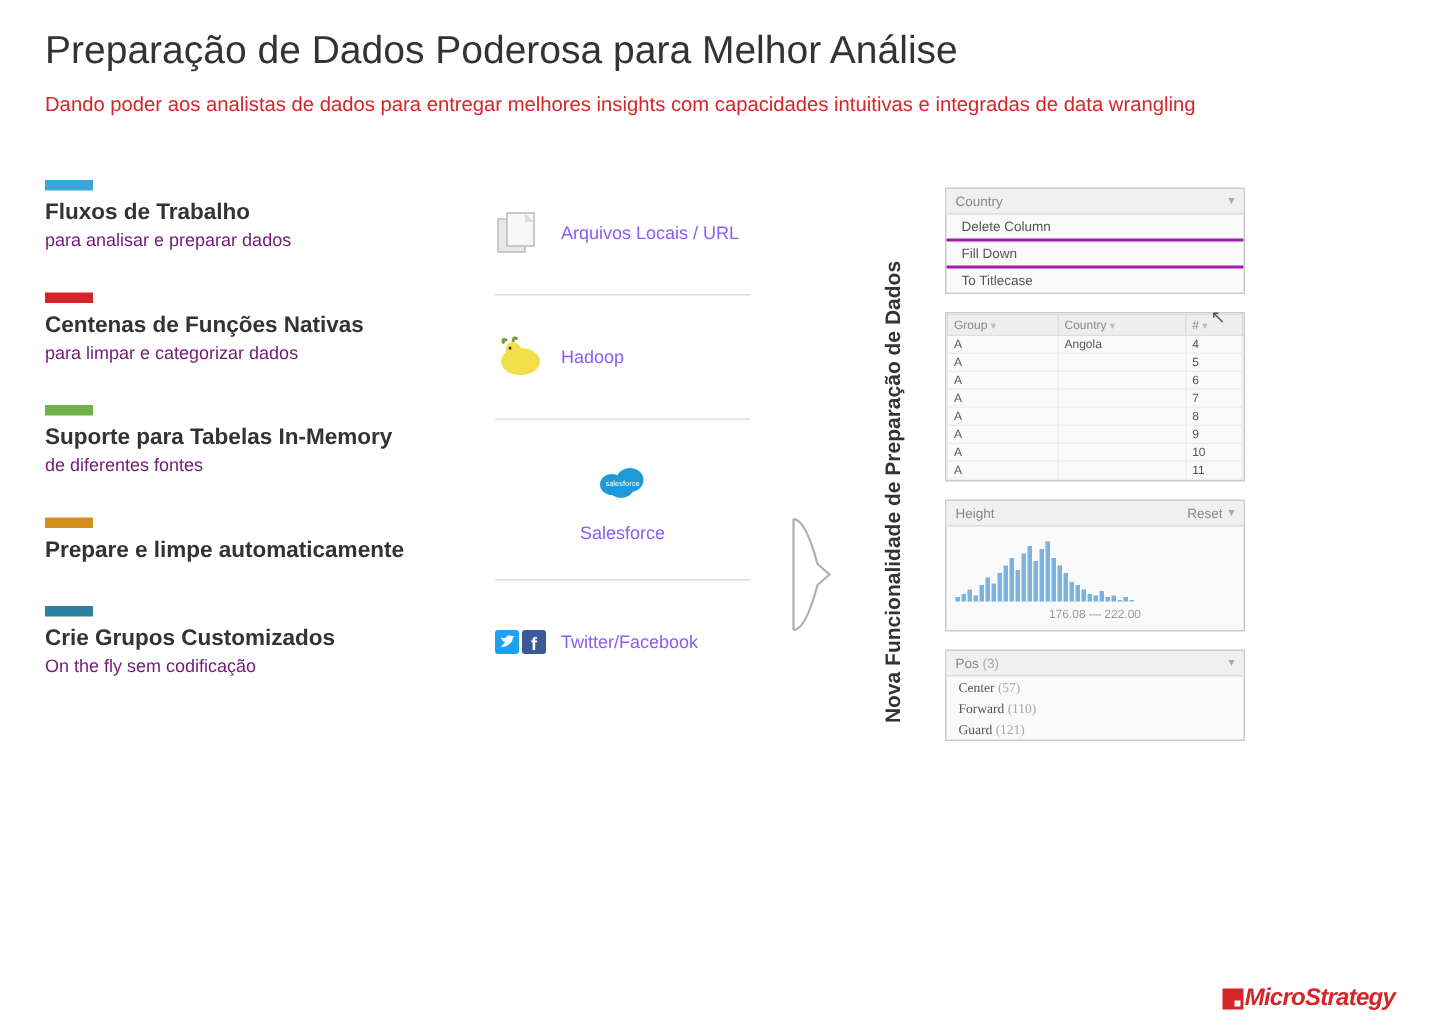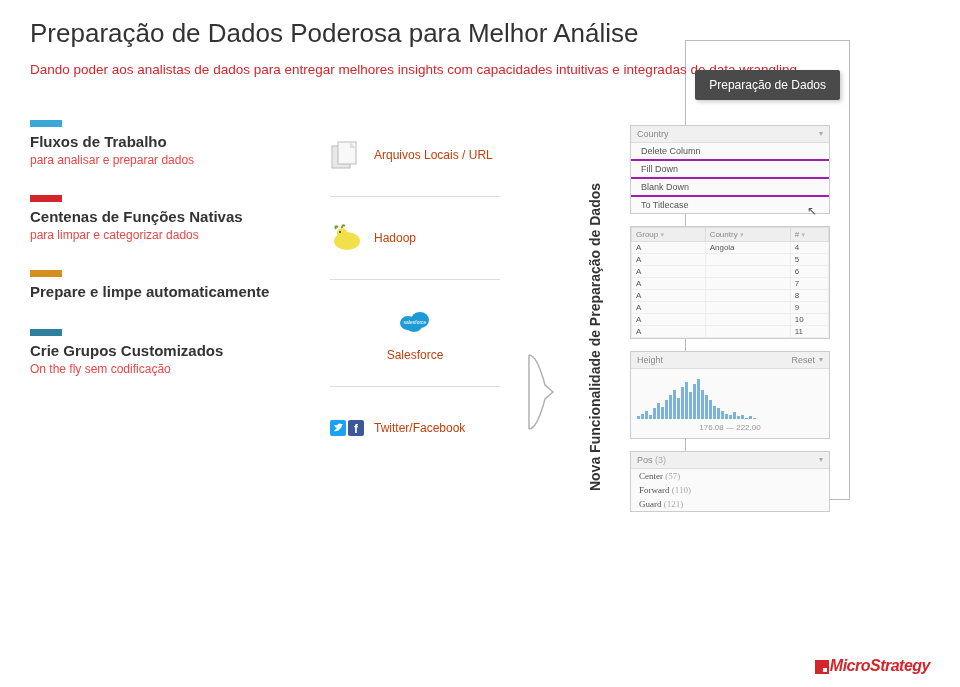--- a/index.html
+++ b/index.html
@@ -5,23 +5,23 @@
   * { margin: 0; padding: 0; box-sizing: border-box; }
   body { font-family: Arial, Helvetica, sans-serif; width: 960px; height: 687px; background: #fff; position: relative; overflow: hidden; }
   .page { padding: 18px 20px 0 30px; }
   .title { font-size: 26px; color: #333; font-weight: 400; margin-bottom: 12px; }
   .subtitle { font-size: 13.5px; color: #d4252a; font-weight: 400; margin-bottom: 40px; line-height: 1.4; }
   .content { display: flex; gap: 20px; }
   .col-left { width: 280px; }
   .feature { margin-bottom: 28px; }
   .accent { width: 32px; height: 7px; margin-bottom: 6px; }
   .feature h3 { font-size: 15px; font-weight: 700; color: #333; line-height: 1.2; }
-  .feature p { font-size: 12px; color: #ef4444; margin-top: 2px; }
+  .feature p { font-size: 12px; color: #701a75; margin-top: 2px; }
   .col-mid { width: 170px; padding-top: 14px; }
-  .src { display: flex; align-items: center; gap: 10px; padding: 8px 0; border-bottom: 1px solid #ddd; font-size: 12px; color: #c2410c; }
+  .src { display: flex; align-items: center; gap: 10px; padding: 8px 0; border-bottom: 1px solid #ddd; font-size: 12px; color: #8b5cf6; }
   .src:last-child { border-bottom: none; }
   .ico { width: 34px; height: 34px; display: flex; align-items: center; justify-content: center; flex-shrink: 0; }
   .arrow-wrap { width: 40px; display: flex; align-items: center; justify-content: center; padding-top: 140px; }
   .vtext-wrap { width: 30px; display: flex; align-items: center; justify-content: center; padding-top: 30px; }
   .vtext { transform: rotate(-90deg); white-space: nowrap; font-size: 14px; font-weight: 700; color: #333; transform-origin: center; }
   .col-right { width: 200px; position: relative; }
   .badge { position: absolute; top: -50px; right: -10px; background: #4a4a4a; color: #fff; font-size: 12px; padding: 8px 14px; border-radius: 2px; box-shadow: 2px 2px 4px rgba(0,0,0,.2); }
   .badge::before { content: ""; position: absolute; top: -30px; left: -10px; right: -10px; bottom: -400px; border: 1px solid #bbb; z-index: -1; }
   .panels { margin-top: 5px; }
   .panel { border: 1px solid #ccc; margin-bottom: 12px; font-size: 9px; color: #555; background: #fafafa; }
@@ -58,20 +58,25 @@
           <div class="accent" style="background:#3aa7d9"></div>
     <h3>Fluxos de Trabalho</h3>
     <p>para analisar e preparar dados</p>
         </div>
         <div class="feature">
           <div class="accent" style="background:#d4252a"></div>
     <h3>Centenas de Funções Nativas</h3>
     <p>para limpar e categorizar dados</p>
         </div>
         <div class="feature">
+          <div class="accent" style="background:#6fb24c"></div>
+    <h3>Suporte para Tabelas In-Memory</h3>
+    <p>de diferentes fontes</p>
+        </div>
+        <div class="feature">
           <div class="accent" style="background:#d48f1e"></div>
     <h3>Prepare e limpe automaticamente</h3>
         </div>
         <div class="feature">
           <div class="accent" style="background:#2e7f9e"></div>
     <h3>Crie Grupos Customizados</h3>
     <p>On the fly sem codificação</p>
         </div>
       </div>
 
@@ -131,33 +136,31 @@
         <path d="M 4 8 Q 4 45 4 82" stroke="#b0b0b0" stroke-width="1.5" fill="none"></path>
         <path d="M 4 8 Q 12 8 20 38 L 28 45 L 20 52 Q 12 82 4 82" stroke="#b0b0b0" stroke-width="1.5" fill="none"></path>
       </svg>
     </div>
 
     <div class="vtext-wrap">
       <div class="vtext">Nova Funcionalidade de Preparação de Dados</div>
     </div>
 
     <div class="col-right">
-      <div class="badge">Preparação de Dados</div>
 
       <div class="panels">
 
         <div class="panel" style="position:relative;">
           <div class="panel-hd">
             <span class="lbl">Country</span>
             <span class="dd">▾</span>
           </div>
           <div id="menu1">
               <div class="menu-it">Delete Column</div>
               <div class="menu-it">Fill Down</div>
-              <div class="menu-it">Blank Down</div>
               <div class="menu-it">To Titlecase</div>
             </div>
           <span class="cursor">↖</span>
         </div>
 
         <div class="panel">
           <table class="tbl">
             <thead>
                 <tr id="thead2">
                   <th>Group <span style="font-size:7px;color:#bbb;">▾</span></th>

